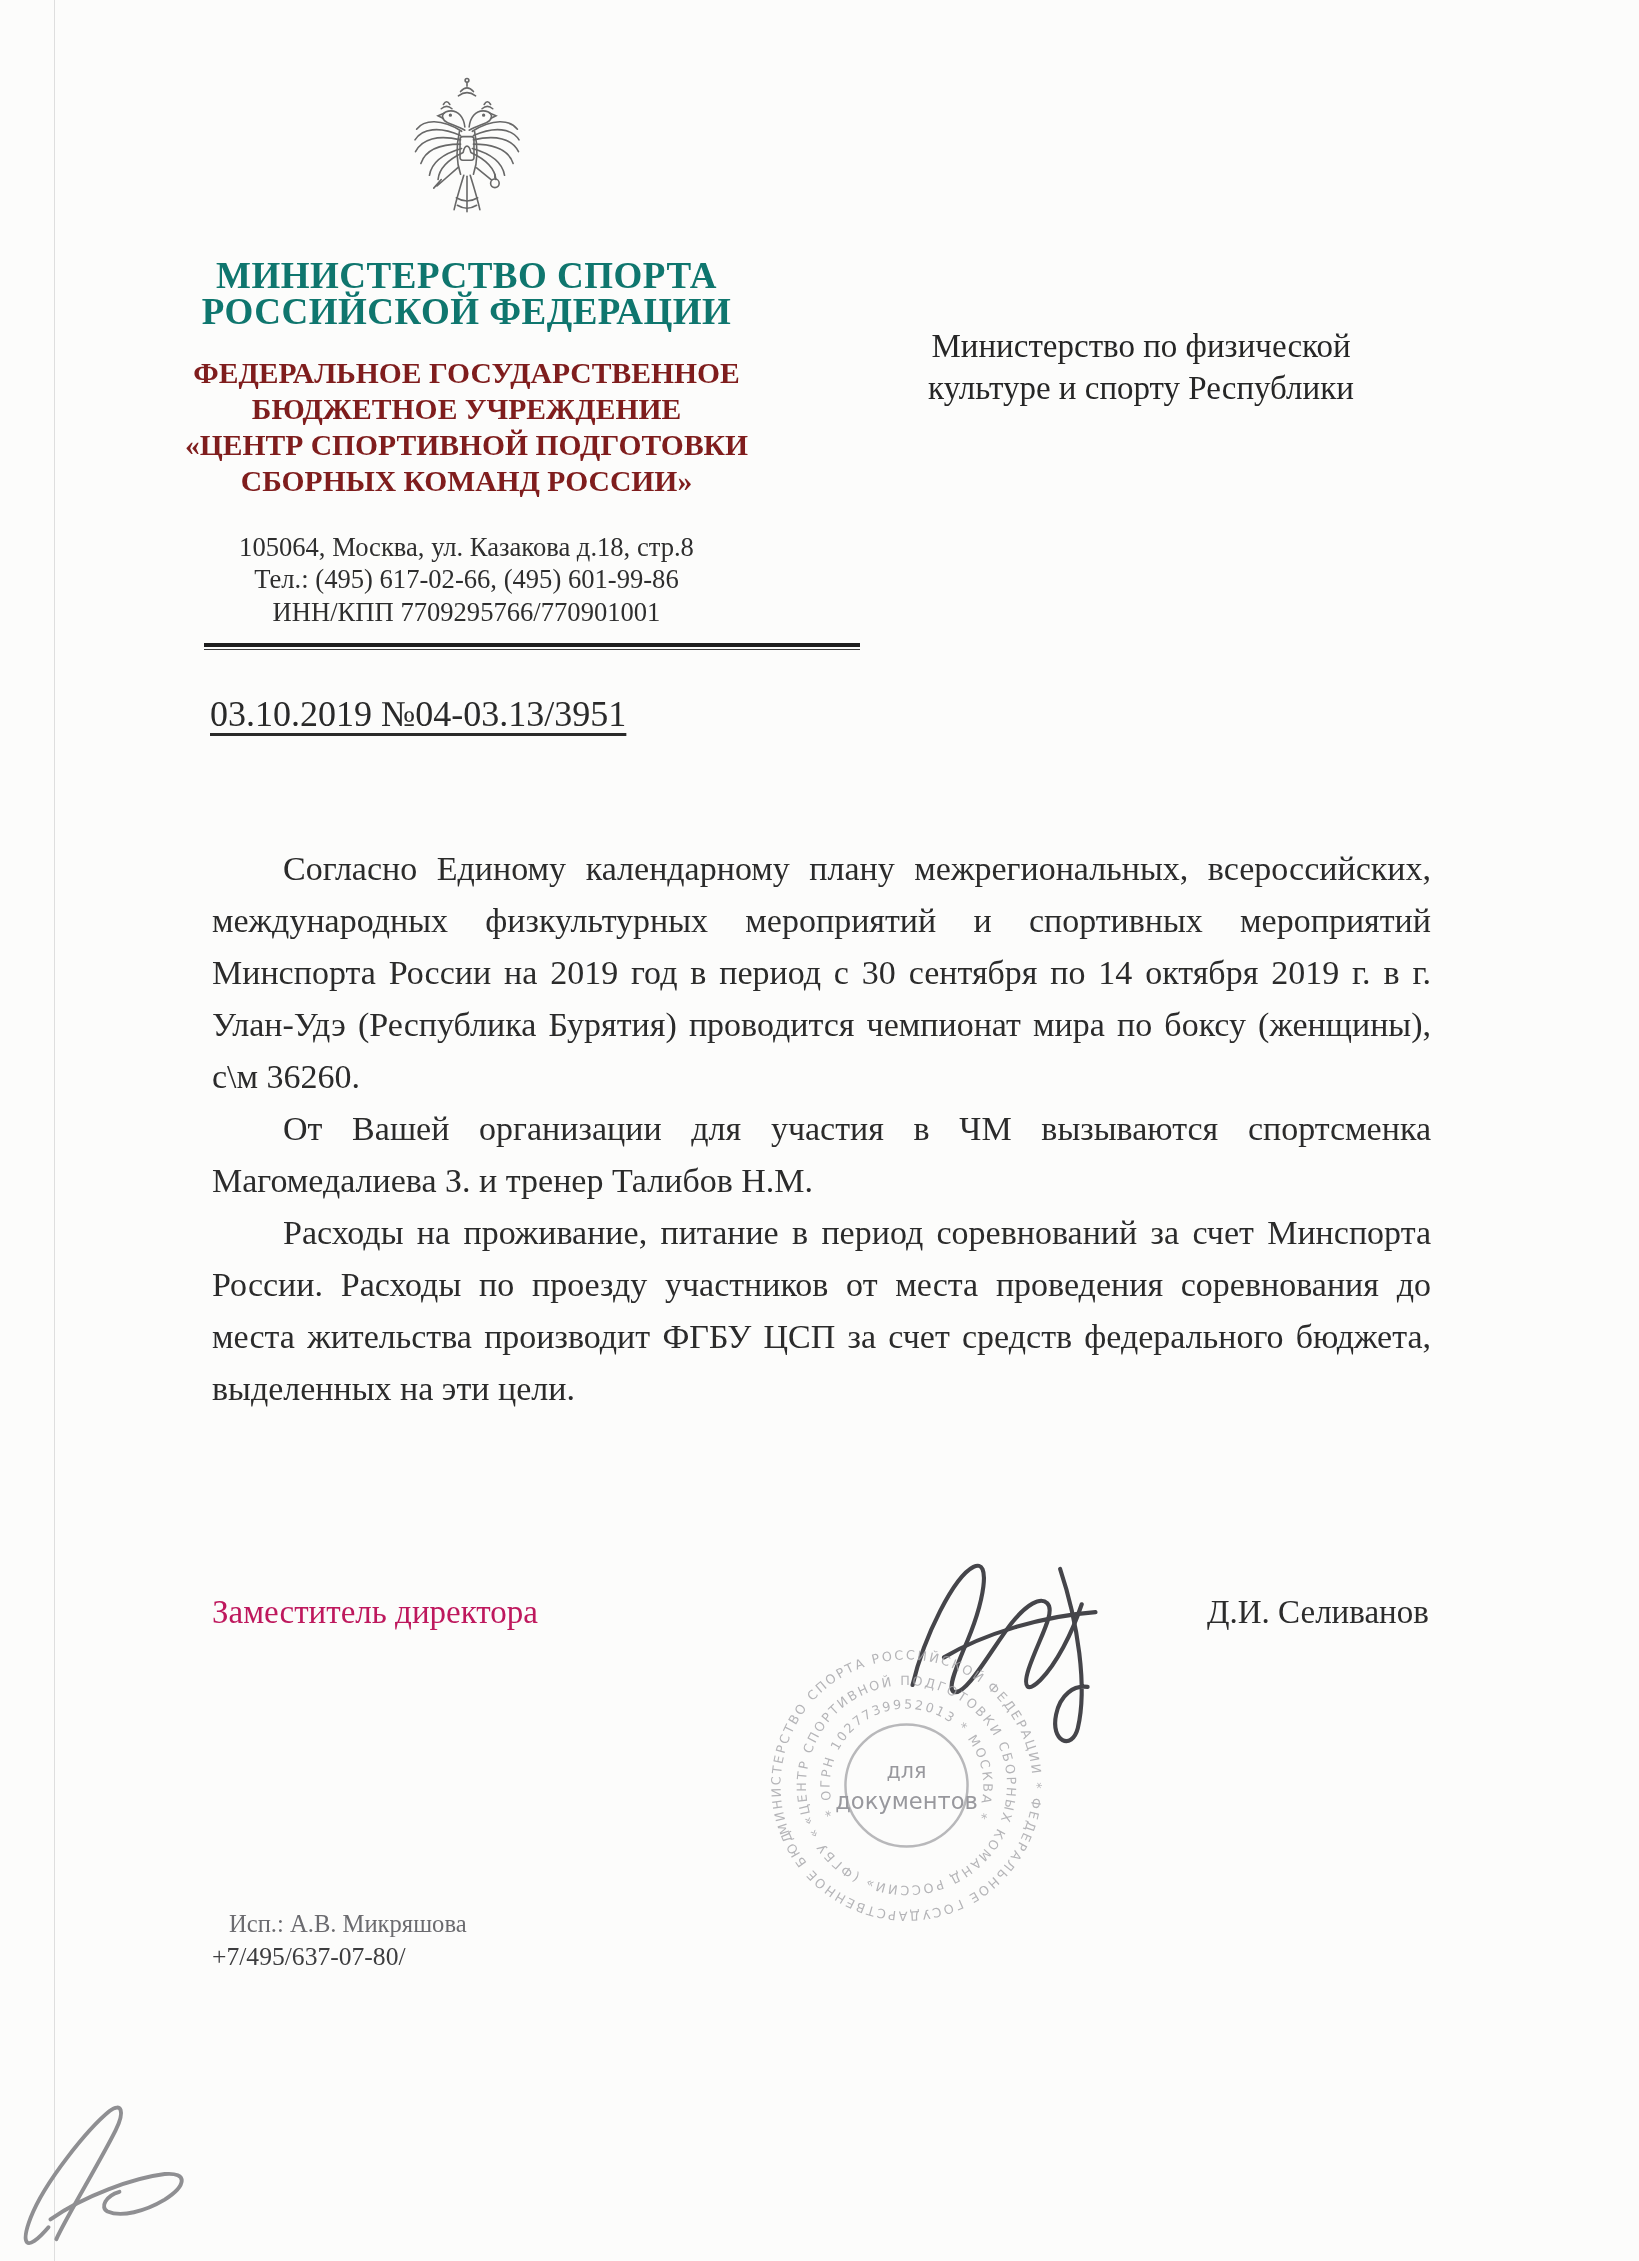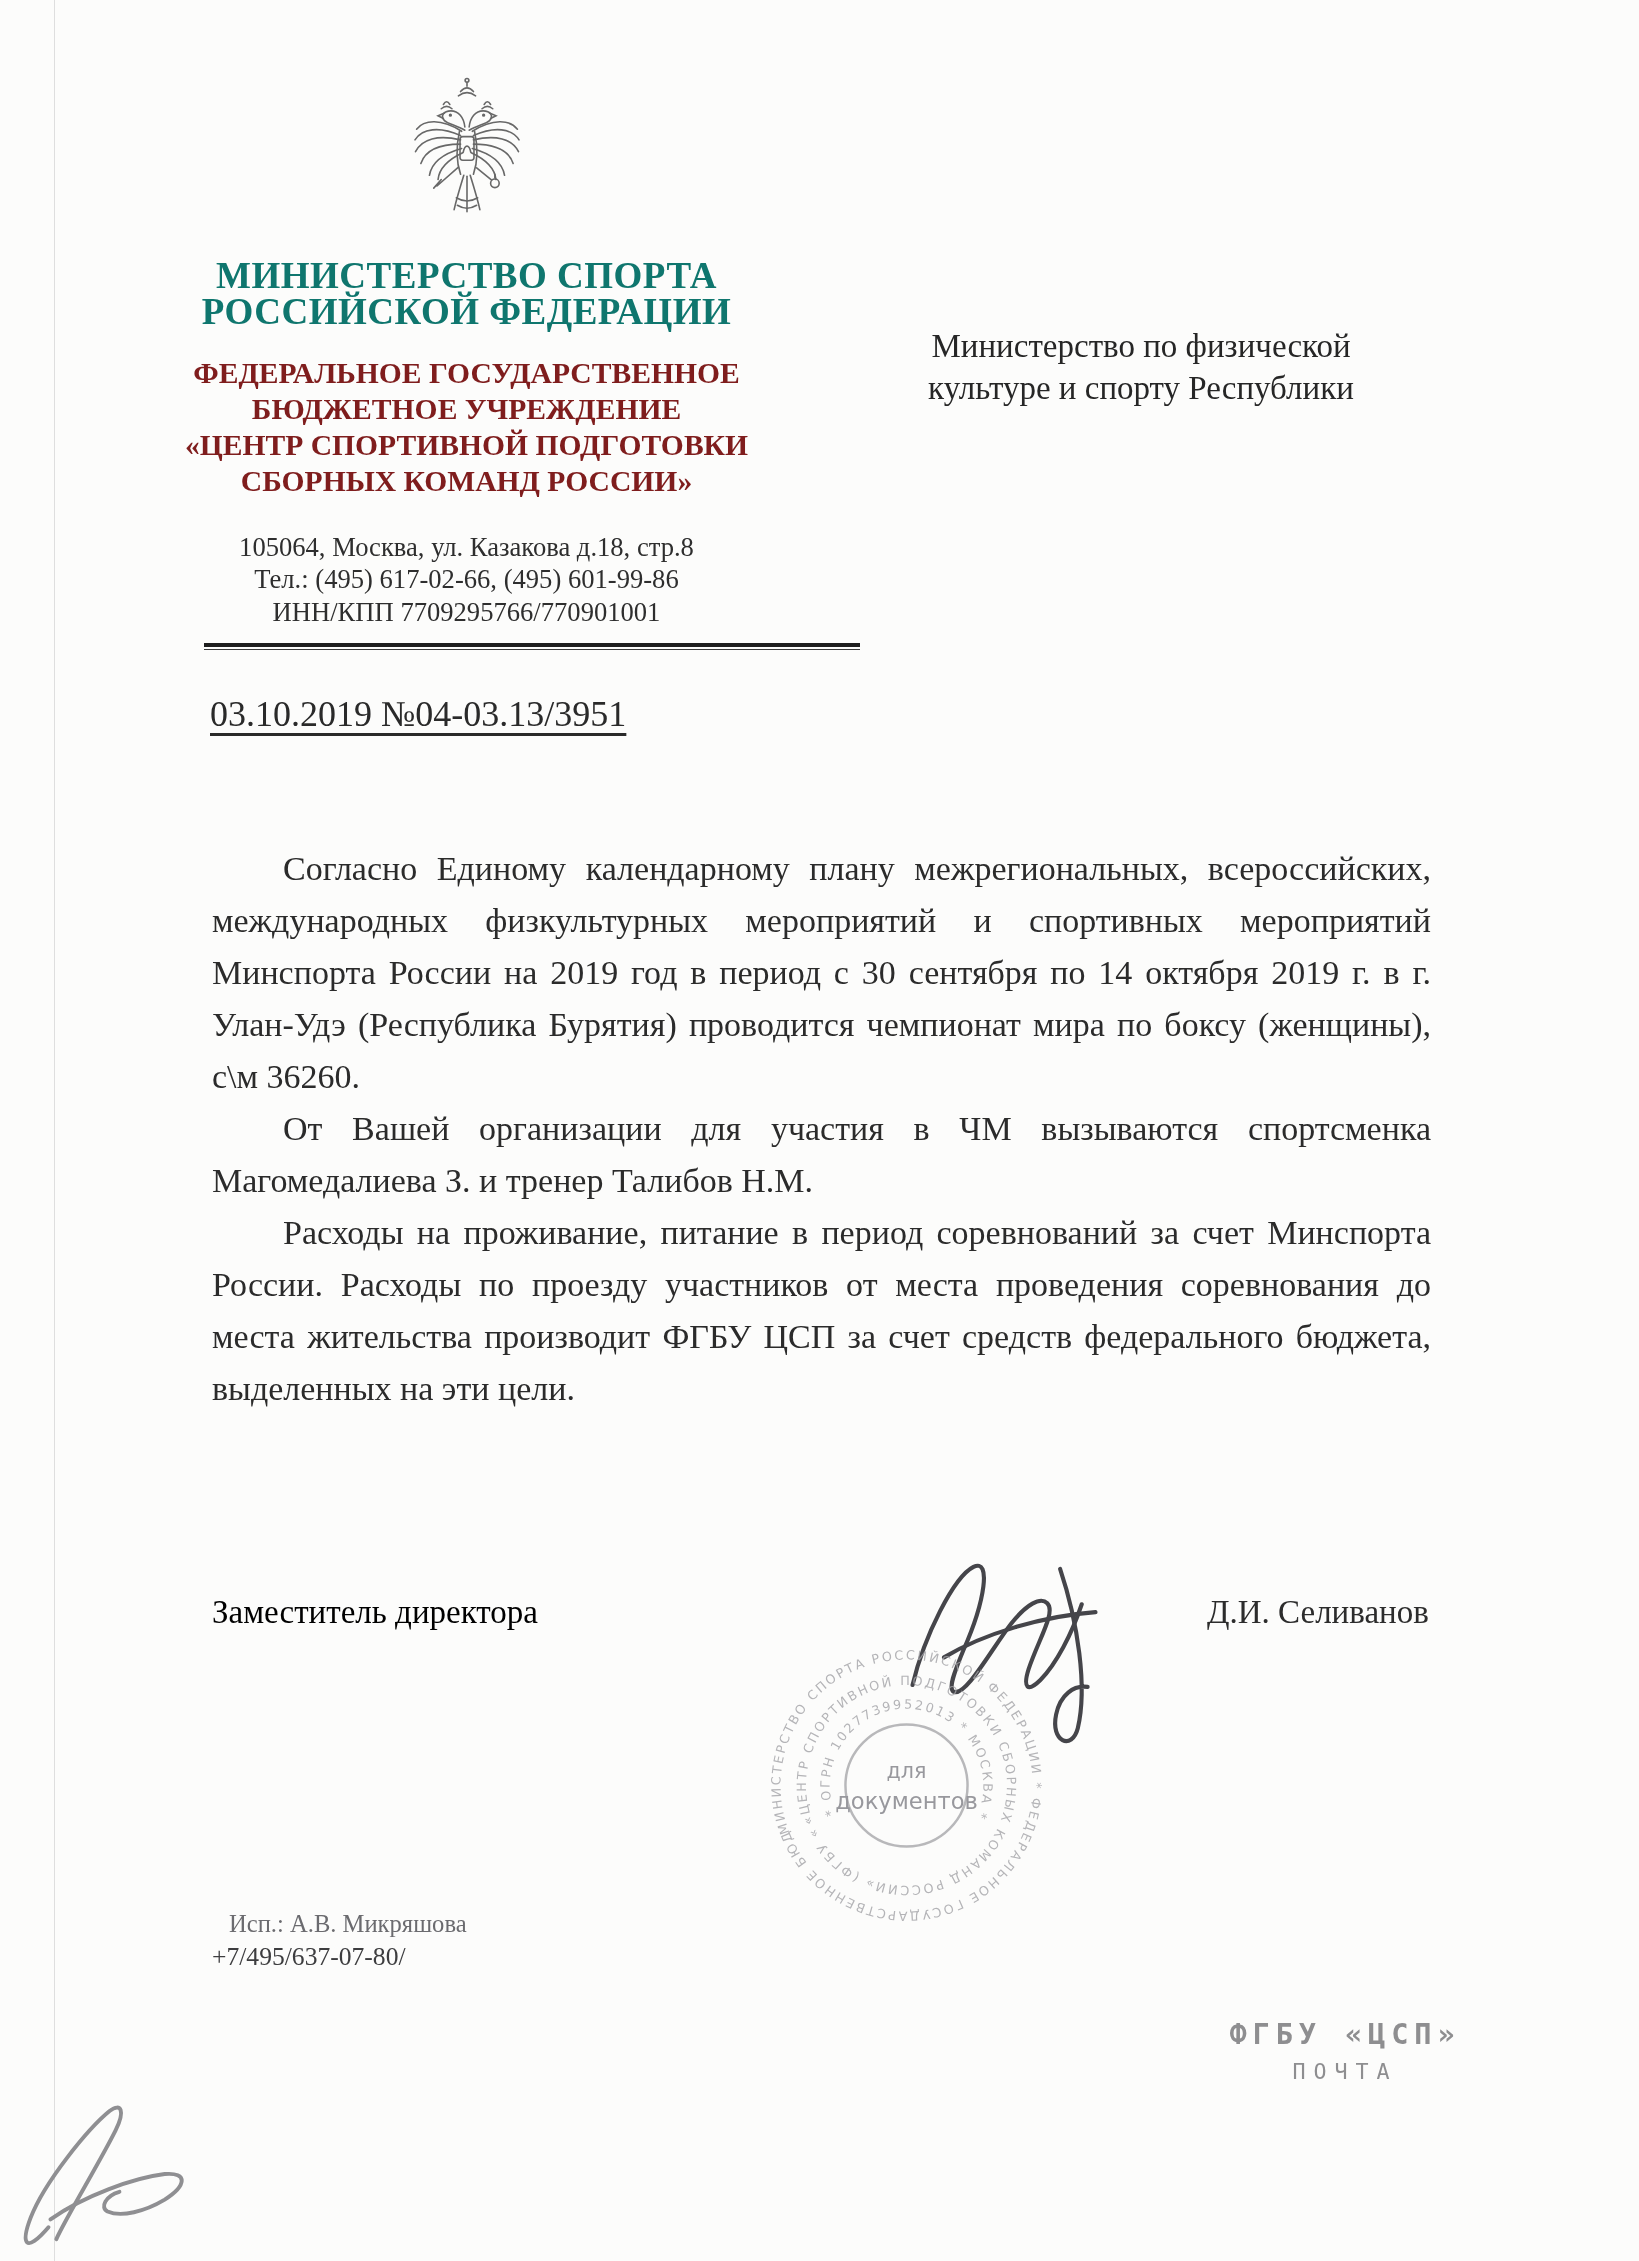--- a/index.html
+++ b/index.html
@@ -21,21 +21,21 @@
   
   .rule{position:absolute;left:204px;top:643px;width:656px;height:3.9px;background:#1e1e1e;
     box-shadow:0 2px 0 #fcfcfb, 0 3px 0 #3a3a3a;}
   .ref{position:absolute;left:210px;top:693px;font-size:36px;color:#2a2a2a;
     text-decoration:underline;text-underline-offset:6.9px;}
   
   .body-text{position:absolute;left:212px;top:843px;width:1219px;}
   .body-text p{margin:0;font-size:34px;line-height:52px;text-align:justify;
     text-indent:71px;color:#2b2b2b;}
   
-  .sig-title{position:absolute;left:212px;top:1594px;font-size:33px;color:#000000;}
+  .sig-title{position:absolute;left:212px;top:1594px;font-size:33px;color:#be185d;}
   .sig-name{position:absolute;left:1207px;top:1594px;font-size:33px;color:#2c2c2c;}
   .sig-svg{position:absolute;left:885px;top:1539px;width:240px;height:221px;}
   .stamp{position:absolute;left:747px;top:1626px;width:319px;height:319px;}
   
   .exec{position:absolute;left:212px;top:1907px;}
   .exec .l1{font-size:24.6px;line-height:33px;color:#6b6b6f;margin-left:17px;}
   .exec .l2{font-size:25.6px;line-height:33px;color:#3d3d3f;}
   .mail-stamp{position:absolute;left:1197px;top:2017px;width:296px;text-align:center;
     font-family:"DejaVu Sans Mono", monospace;color:#8e8e90;}
   .mail-stamp .m1{font-size:28.6px;font-weight:bold;letter-spacing:5.9px;}
@@ -156,24 +156,20 @@
     <circle cx="0" cy="0" r="62" fill="none" stroke="#a6a6aa" stroke-width="2.5" opacity="0.8"></circle>
     <text class="stamp-center" x="0" y="-8" text-anchor="middle" font-size="21">для</text>
     <text class="stamp-center" x="0" y="24" text-anchor="middle" font-size="23">документов</text>
   </svg>
 
   <div class="exec">
     <div class="l1">Исп.: А.В. Микряшова</div>
     <div class="l2">+7/495/637-07-80/</div>
   </div>
 
-  <div class="mail-stamp">
-    <div class="m1">ФГБУ «ЦСП»</div>
-    <div class="m2">ПОЧТА</div>
-  </div>
 
   <svg class="corner-scribble" viewBox="0 0 200 158">
     <g stroke="#8f8f92" stroke-width="4" fill="none" stroke-linecap="round">
       <path d="M34,128 C10,156 6,144 16,118 C30,82 74,28 96,10 C108,1 112,10 102,30 C86,62 52,118 42,140"></path>
       <path d="M36,120 C70,96 120,78 152,74 C176,72 174,86 152,100 C132,112 108,118 94,112 C86,108 92,96 106,92"></path>
     </g>
   </svg>
 
 </div>
 

